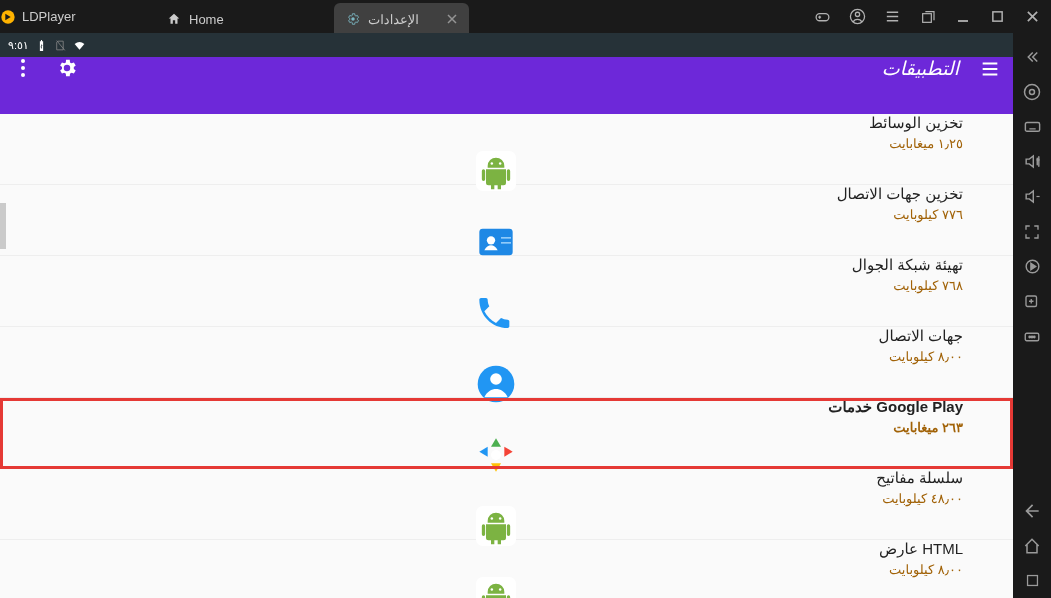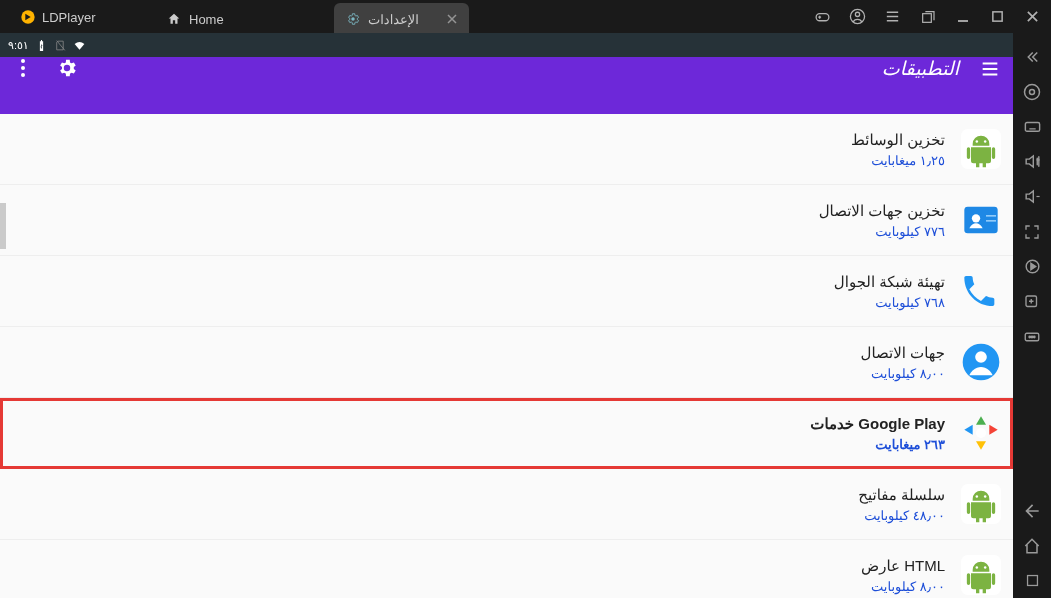--- a/index.html
+++ b/index.html
@@ -1,19 +1,19 @@
 <!DOCTYPE html>
 <html><head>
 <meta charset="utf-8">
 <style>
 * { margin: 0; padding: 0; box-sizing: border-box; font-family: Arial, sans-serif; }
 body { width: 1051px; height: 598px; background: #fff; overflow: hidden; position: relative; }
 
 .titlebar { height: 33px; background: #1a1a1a; display: flex; align-items: center; color: #ccc; font-size: 13px; }
-.titlebar-left { display: flex; align-items: flex-end; padding-left: 20px; gap: 6px; width: 155px; }
+.titlebar-left { display: flex; align-items: center; padding-left: 0; gap: 6px; width: 155px; }
 .ld-logo { width: 16px; height: 16px; }
 .tabs { display: flex; height: 38px; align-items: flex-end; }
 .tab { height: 33px; display: flex; align-items: center; padding: 0 12px; gap: 8px; color: #ccc; cursor: pointer; width: 135px; }
 .tab.active { background: #404040; border-radius: 6px 6px 0 0; margin-left: 44px; }
 .tab-icon { width: 14px; height: 14px; }
 .tab-close { margin-left: auto; opacity: 0.6; }
 .titlebar-right { margin-left: auto; display: flex; align-items: center; gap: 18px; padding-right: 10px; }
 .titlebar-icon { width: 17px; height: 17px; cursor: pointer; opacity: 0.85; display:flex; align-items:center; justify-content:center; }
 
 .right-sidebar { position: absolute; right: 0; top: 33px; width: 38px; height: 565px; background: #1a1a1a; display: flex; flex-direction: column; align-items: center; padding-top: 6px; }
@@ -26,24 +26,24 @@
 .statusbar .time { font-size: 11px; }
 .stat-ic { width: 13px; height: 13px; }
 
 .appbar { height: 57px; background: #6d28d9; display: flex; align-items: flex-start; padding: 0 12px; color: #fff; font-style: italic; }
 .appbar-left { display: flex; gap: 22px; align-items: center; }
 .appbar-right { margin-left: auto; display: flex; align-items: center; gap: 20px; }
 .appbar-title { font-size: 19px; }
 .appbar-ic { width: 22px; height: 22px; cursor: pointer; display:flex; align-items:center; justify-content:center; }
 
 .list { height: 484px; overflow-y: auto; background: #fafafa; }
-.row { height: 71px; border-bottom: 1px solid #eee; display: flex; align-items: center; padding: 0 12px 0 12px; cursor: pointer; }
+.row { height: 71px; border-bottom: 1px solid #eee; display: flex; align-items: center; padding: 0 34px 0 12px; cursor: pointer; flex-direction: column; }
 .row-text { margin-left: auto; text-align: right; padding-right: 16px; }
 .row-name { font-size: 15px; color: #222; margin-bottom: 4px; }
-.row-size { font-size: 13px; color: #1d4ed8; }
+.row-size { font-size: 13px; color: #a16207; }
 .row-icon { width: 40px; height: 40px; }
 .row.highlight { outline: 3px solid #e53935; outline-offset: -3px; font-weight: bold; }
 
 .left-scrollthumb { position: absolute; left: 0; top: 170px; width: 6px; height: 46px; background: #999; opacity: 0.5; }
 
 svg { display: block; }
 </style>
 </head>
 <body>
 

